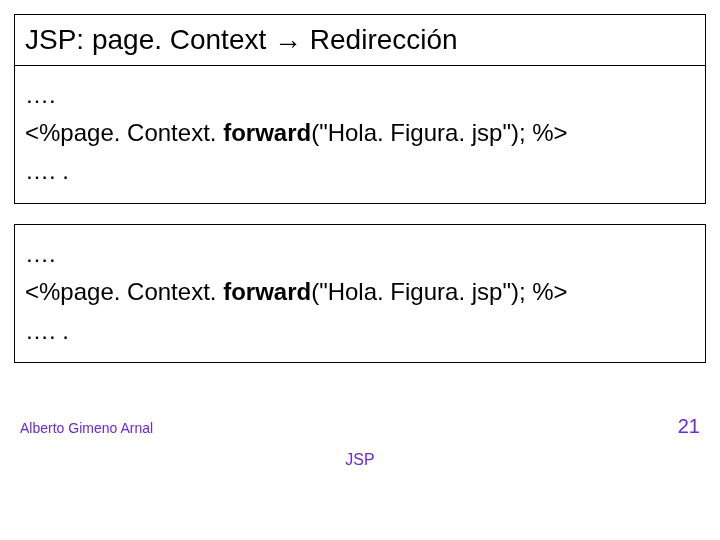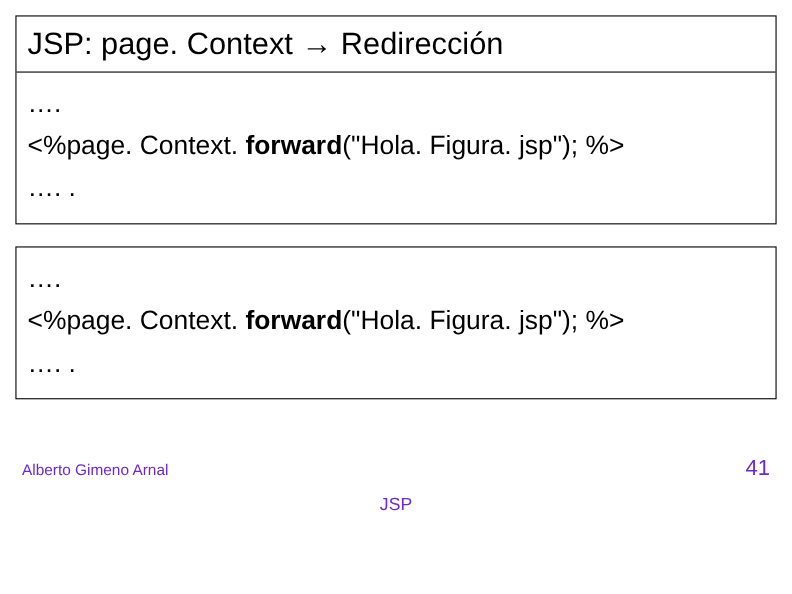--- a/index.html
+++ b/index.html
@@ -35,16 +35,16 @@
     <div class="codeblock">
       <div class="line">….</div>
       <div class="line"><span>&lt;%page. Context. </span><span class="bold">forward</span><span>("Hola. Figura. jsp"); %&gt;</span></div>
       <div class="line">…. .</div>
     </div>
   </div>
 
   <div class="footer">
     <span>Alberto Gimeno Arnal</span>
     <span class="center">JSP</span>
-    <span class="right">41</span>
+    <span class="right">21</span>
   </div>
 
 </div>
 
 </body></html>

